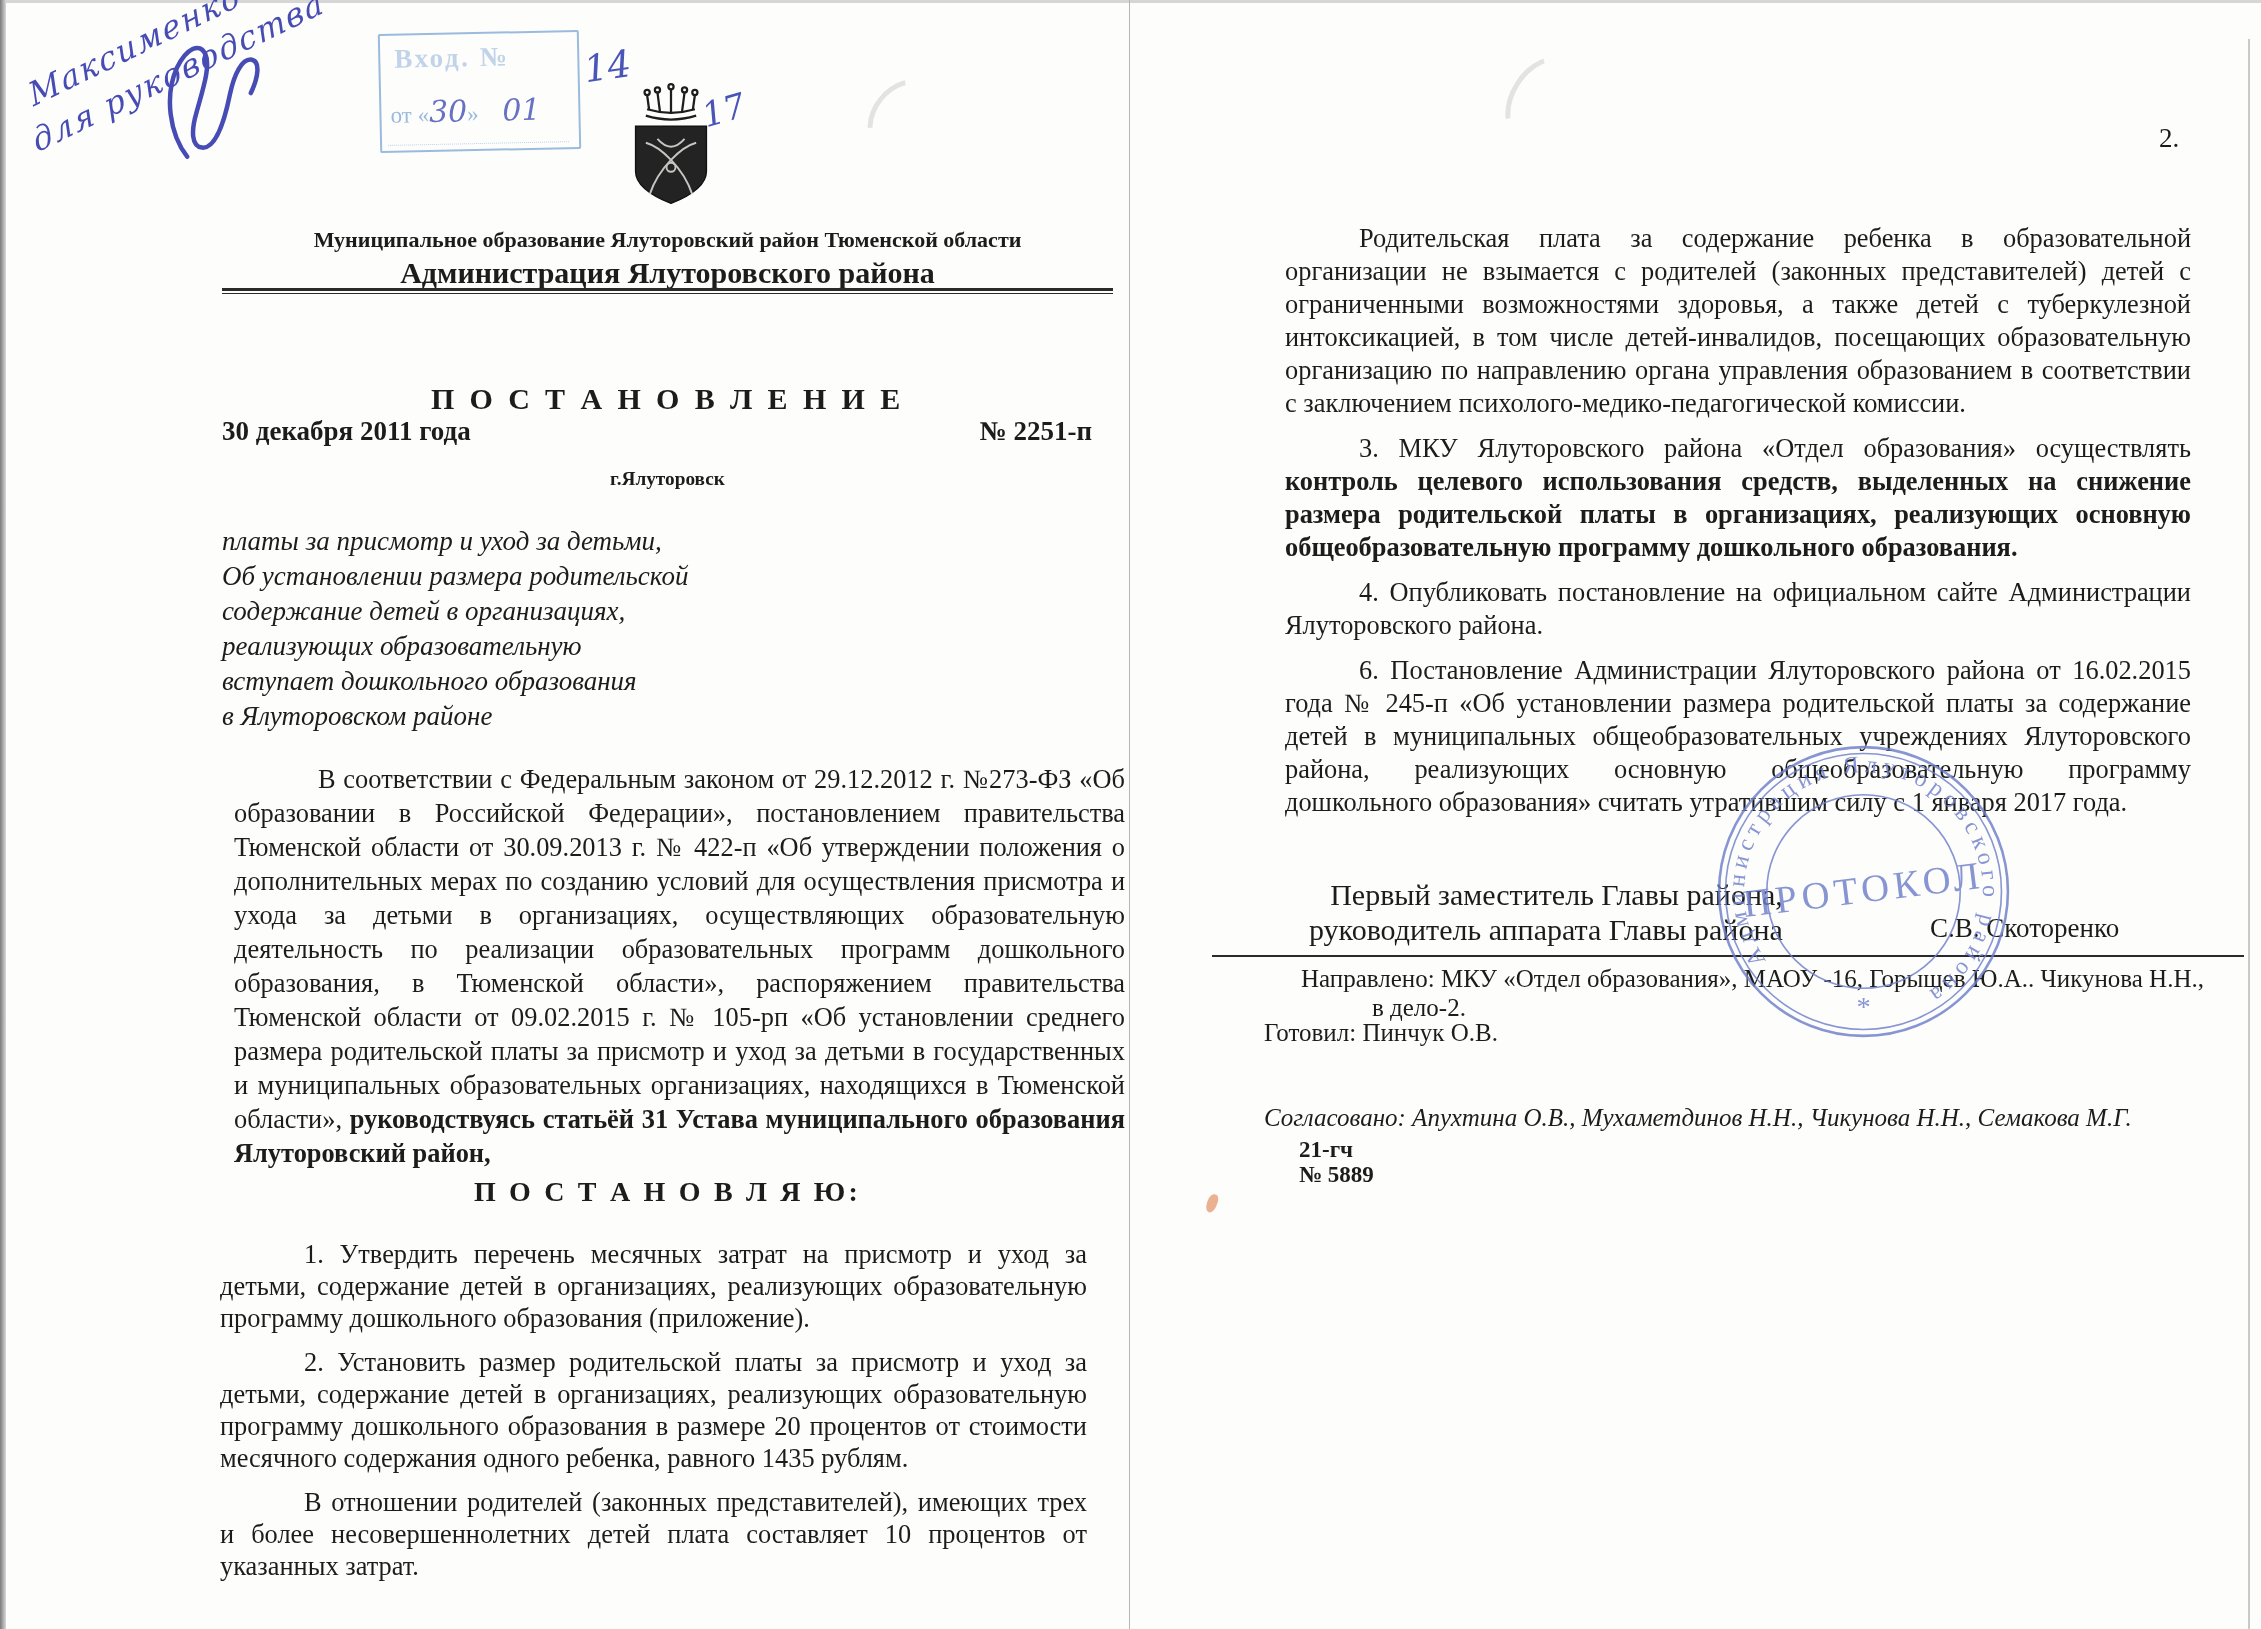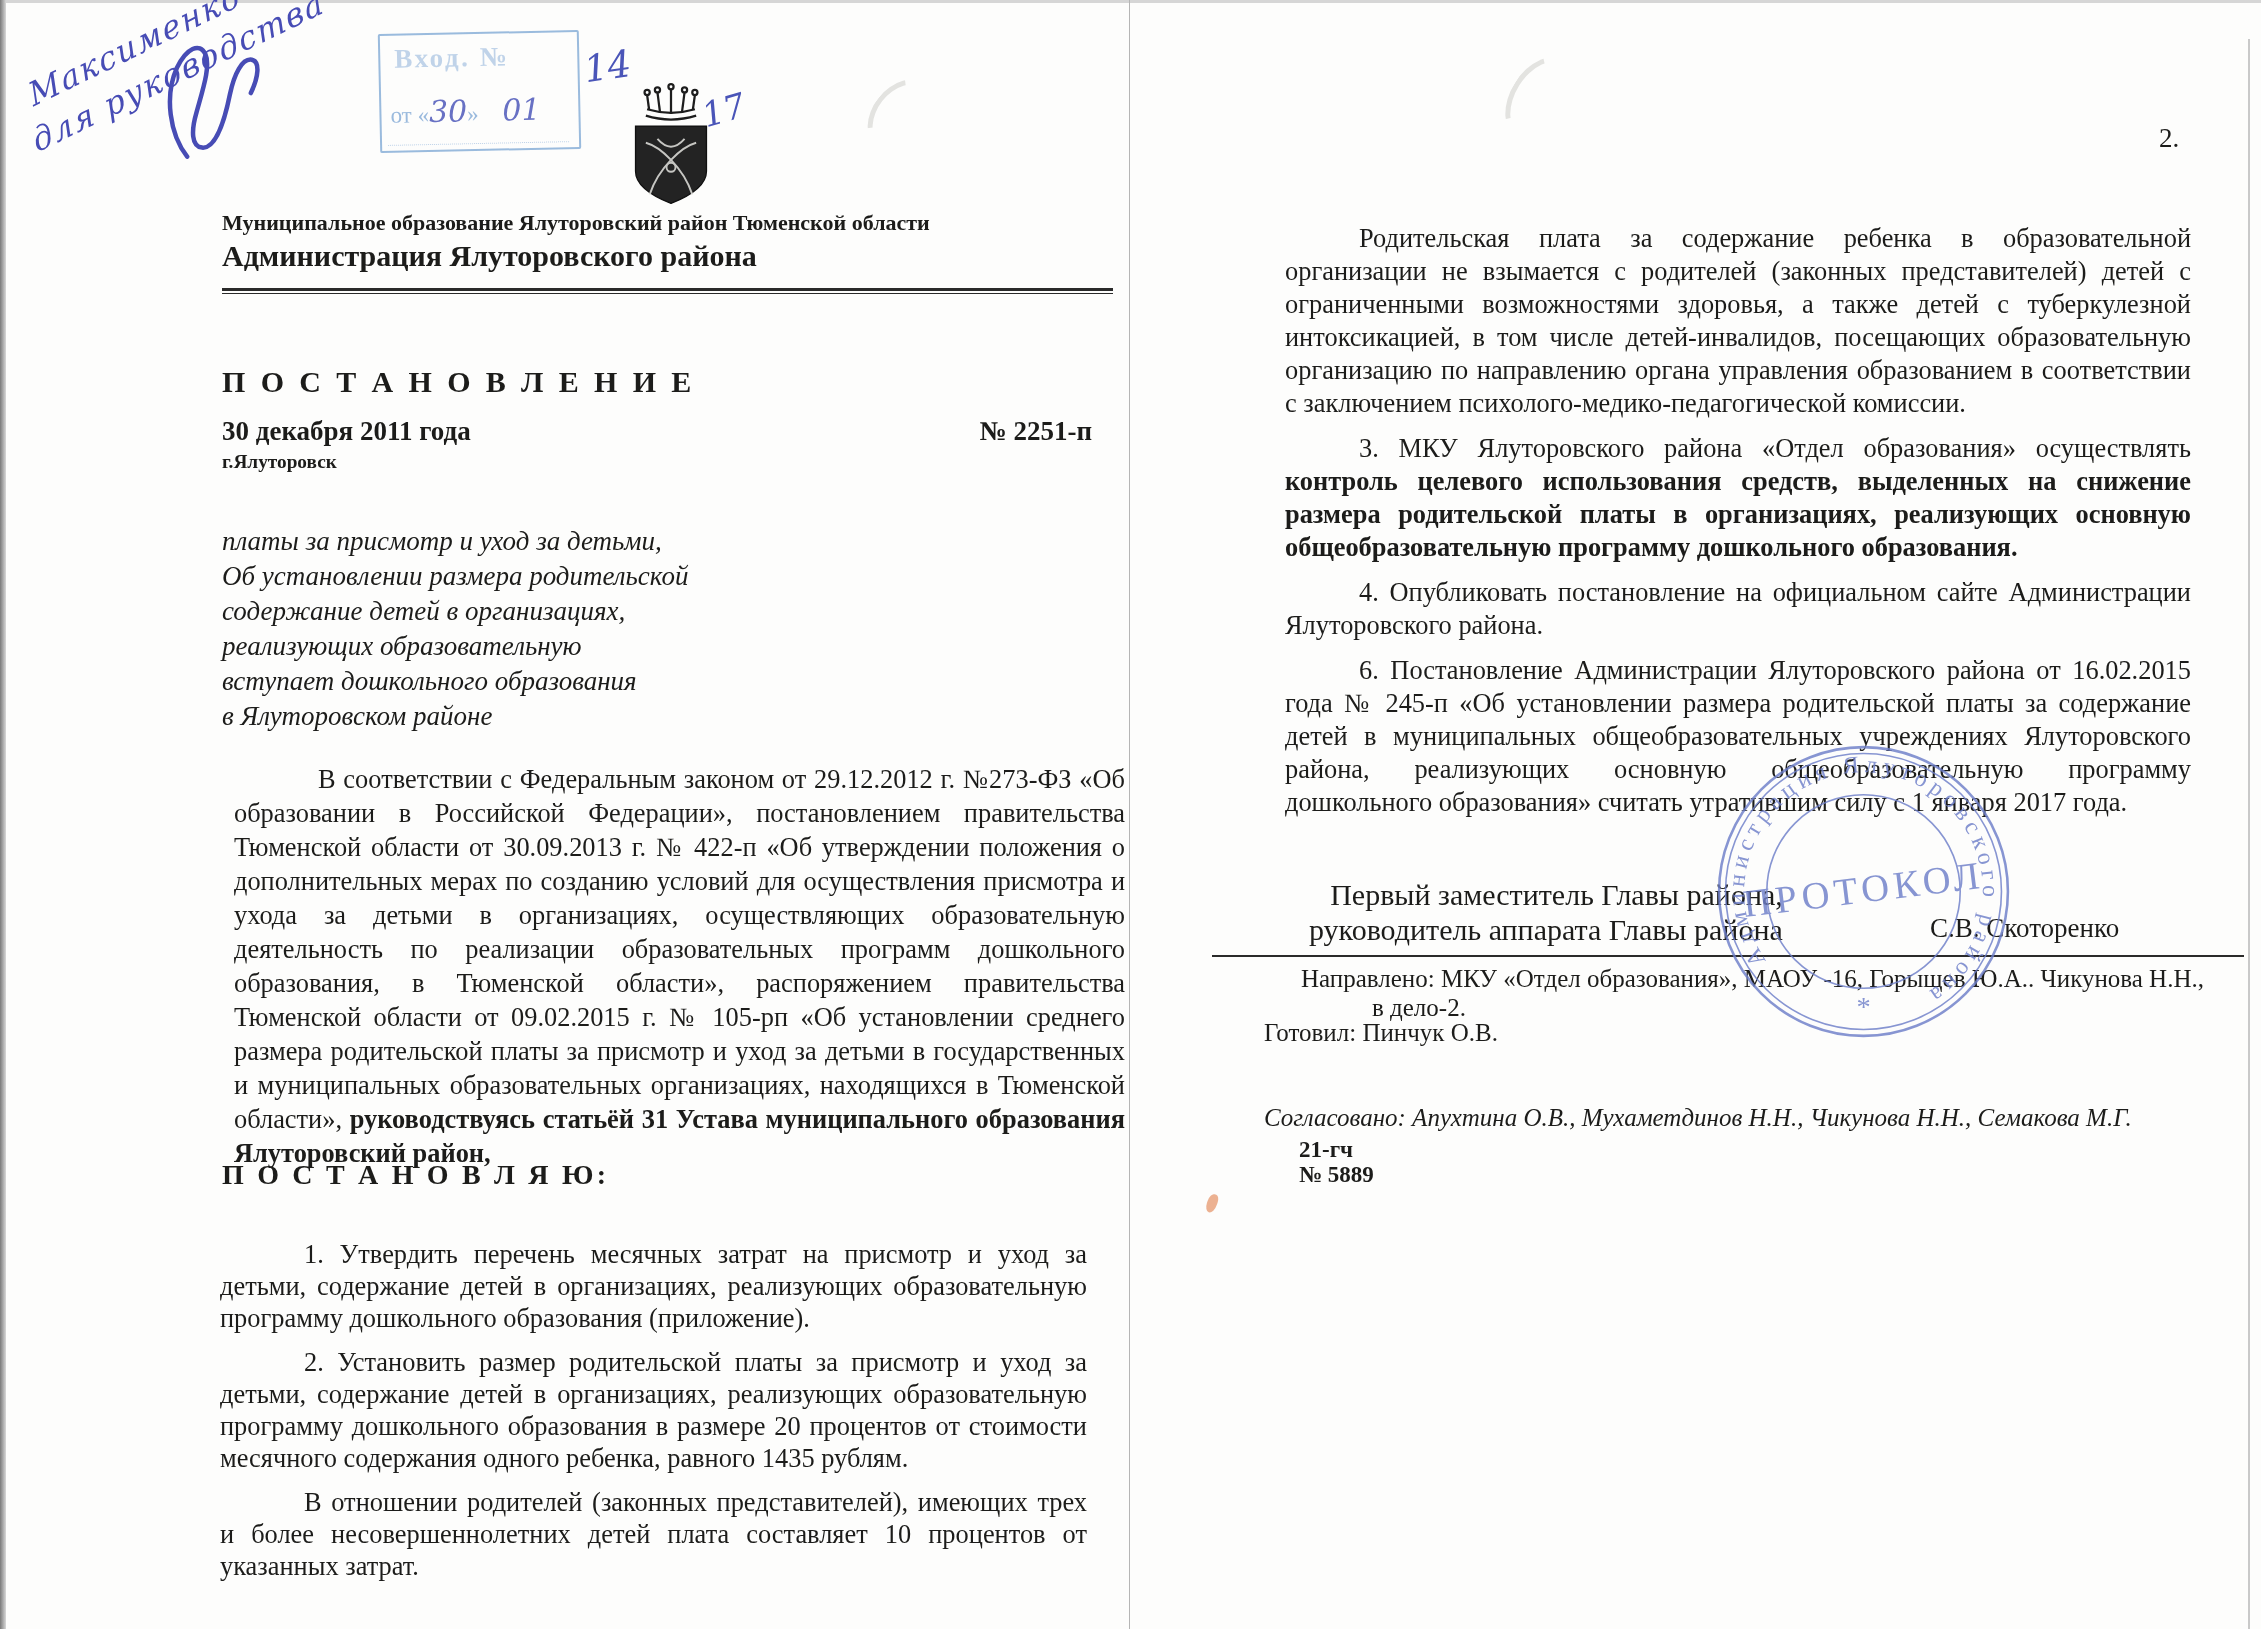--- a/index.html
+++ b/index.html
@@ -18,21 +18,21 @@
           transform:rotate(-26deg) skewX(-7deg);transform-origin:left top;}
   .hwdigit{font-family:"DejaVu Serif",serif;font-style:italic;color:#4a55b8;white-space:nowrap;}
   
   #entry-stamp{left:379px;top:32px;width:197px;height:115px;border:2.6px solid rgba(127,168,213,.85);
                border-radius:1.9px;transform:rotate(-1.2deg);opacity:.92;}
   .st-print{color:rgba(127,168,213,.95);font-family:"Liberation Serif",serif;}
   #entry-line1{left:14px;top:7.7px;font-size:27px;font-weight:bold;letter-spacing:2.6px;opacity:.55;}
   #entry-line2{left:9px;top:59px;font-size:23px;opacity:.9;white-space:nowrap;}
   #entry-dots{left:6.4px;bottom:5.2px;width:181px;border-bottom:1.9px dotted rgba(127,168,213,.55);}
   
-  .center-block{left:222px;width:891px;text-align:left;}
+  .center-block{left:222px;width:891px;text-align:center;margin-top:17px;}
   #org-name{top:210px;font-size:22px;font-weight:bold;}
   #admin-name{top:239px;font-size:30px;font-weight:bold;}
   #rule{left:222px;top:288px;width:891px;height:5.8px;border-top:3.2px solid #2a2a2a;border-bottom:1.9px solid #2a2a2a;box-sizing:border-box;}
   #decree-title{top:365px;font-size:30px;font-weight:bold;letter-spacing:3.9px;}
   #date-row{left:222px;top:416px;width:870px;display:flex;justify-content:space-between;font-size:27px;font-weight:bold;}
   #city{top:451px;font-size:19.3px;font-weight:bold;}
   
   #subject{left:222px;top:524px;width:490px;font-size:27px;font-style:italic;line-height:35px;}
   
   .par{margin:12px;text-align:justify;font-size:26.4px;}

